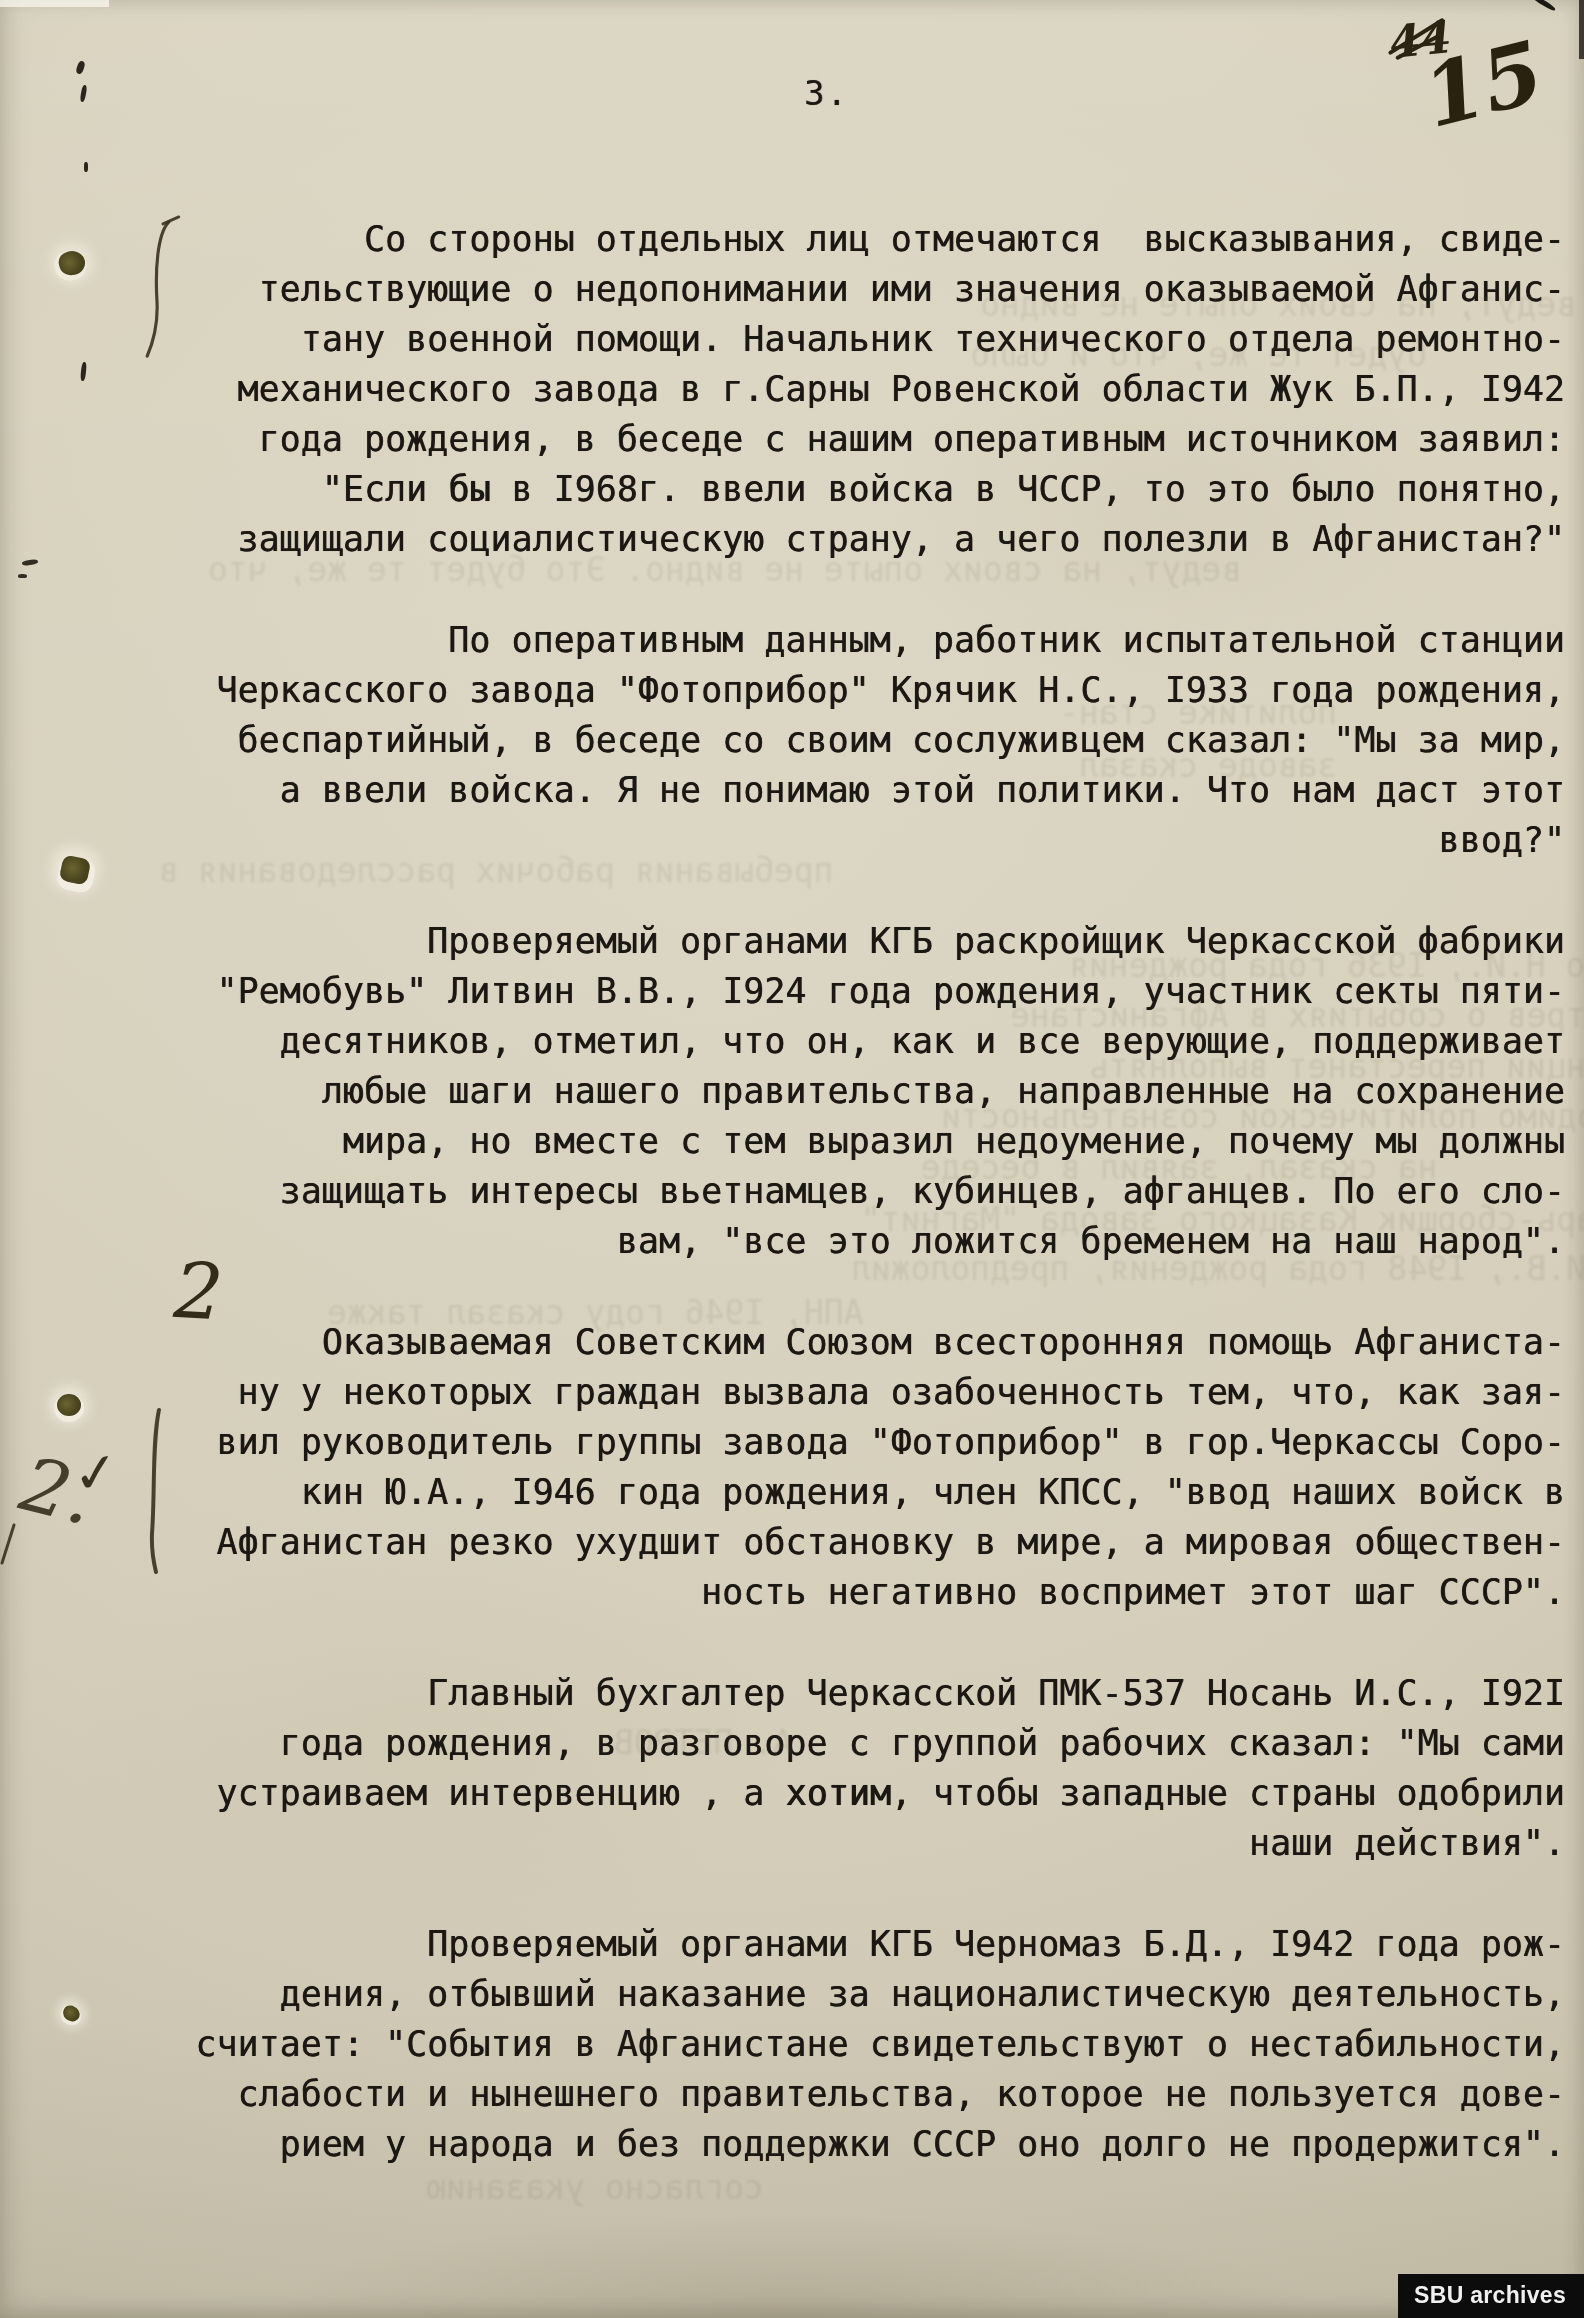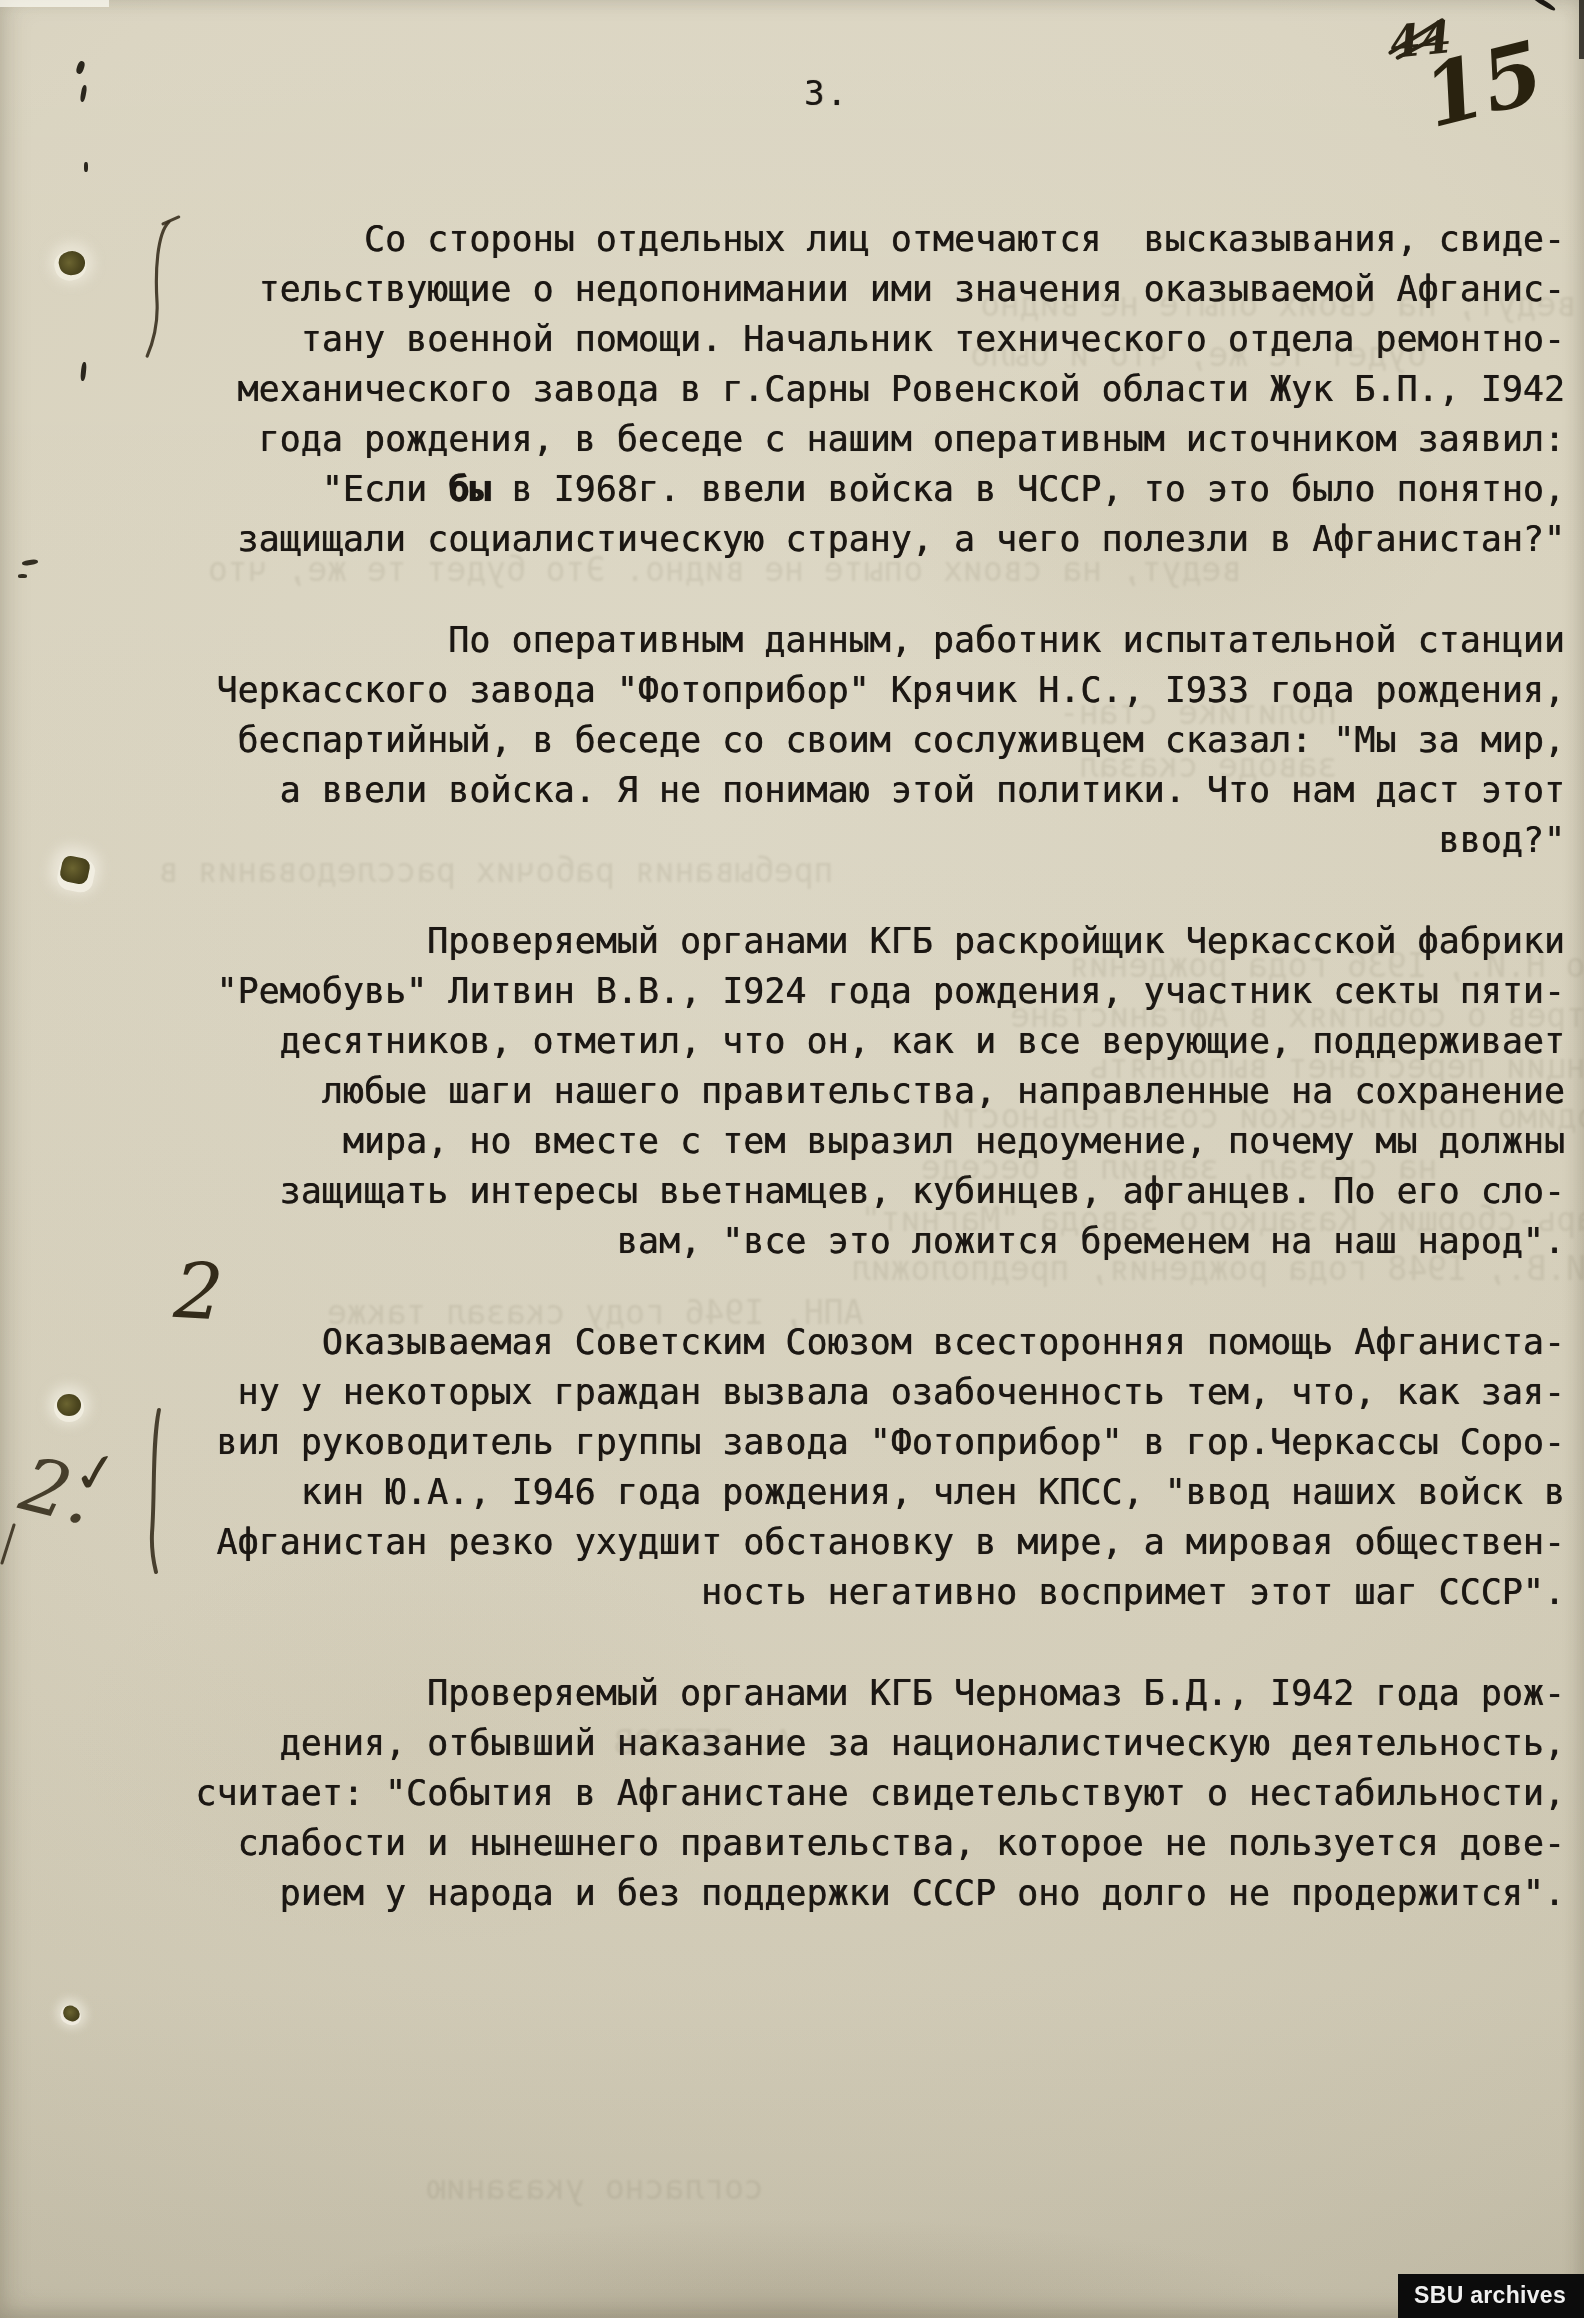--- a/index.html
+++ b/index.html
@@ -23,21 +23,21 @@
     box-shadow: inset 0 -8px 22px rgba(80,70,48,0.18), inset 10px 0 24px rgba(80,70,48,0.10), inset -6px 0 16px rgba(80,70,48,0.08);
   }
   .corner-light{position:absolute;left:0;top:0;width:109px;height:7px;background:rgba(250,248,240,0.75);}
 
   .page-number{position:absolute;left:804px;top:73px;font-size:34px;letter-spacing:2px;
     text-shadow:0.4px 0.4px 0.8px rgba(27,23,19,0.6);}
 
   .doc-text{position:absolute;left:120px;top:210px;width:1445px;font-size:35px;line-height:50px;}
   .para{white-space:pre-wrap;margin:4px 0 51px 0;
     text-shadow:0.4px 0 0.4px rgba(27,23,19,0.8), -0.2px 0.4px 0.7px rgba(27,23,19,0.35);text-align:right;}
-  .para strong{font-weight:bold;
+  .para strong{font-weight:normal;
     text-shadow:0.9px 0 0 #1b1713, 0.4px 0.4px 0.8px rgba(27,23,19,0.7);}
 
   .hw{position:absolute;font-family:"DejaVu Serif", serif;font-style:italic;color:#2f2817;}
   .hw44-wrap{position:absolute;left:1390px;top:14px;transform:rotate(-6deg);}
   .hw44{font-family:"DejaVu Serif",serif;font-style:italic;font-weight:bold;font-size:44px;color:#2b2414;}
   .strike{position:absolute;background:#2b2414;height:3.5px;border-radius:2px;}
   .strike.s1{left:-6px;top:20px;width:65px;transform:rotate(-26deg);}
   .strike.s2{left:2px;top:30px;width:53px;transform:rotate(-22deg);}
   .hw15{left:1424px;top:34px;font-size:85px;font-weight:bold;transform:rotate(-14deg);color:#29220f;}
   .hw2-margin{left:174px;top:1247px;font-size:77px;transform:rotate(3deg);color:#332b1a;}
@@ -109,20 +109,24 @@
 любые шаги нашего правительства, направленные на сохранение
 мира, но вместе с тем выразил недоумение, почему мы должны
 защищать интересы вьетнамцев, кубинцев, афганцев. По его сло-
 вам, "все это ложится бременем на наш народ".</div>
       <div class="para">        Оказываемая Советским Союзом всесторонняя помощь Афганиста-
 ну у некоторых граждан вызвала озабоченность тем, что, как зая-
 вил руководитель группы завода "Фотоприбор" в гор.Черкассы Соро-
 кин Ю.А., I946 года рождения, член КПСС, "ввод наших войск в
 Афганистан резко ухудшит обстановку в мире, а мировая обществен-
 ность негативно воспримет этот шаг СССР".</div>
+      <div class="para">        Главный бухгалтер Черкасской ПМК-537 Носань И.С., I92I
+года рождения, в разговоре с группой рабочих сказал: "Мы сами
+устраиваем интервенцию , а <strong>хотим</strong>, чтобы западные страны одобрили
+наши действия".</div>
       <div class="para">        Проверяемый органами КГБ Черномаз Б.Д., I942 года рож-
 дения, отбывший наказание за националистическую деятельность,
 считает: "События в Афганистане свидетельствуют о нестабильности,
 слабости и нынешнего правительства, которое не пользуется дове-
 рием у народа и без поддержки СССР оно долго не продержится".</div>
     </div>
 
   <div class="hw hw2-margin">2</div>
   <div class="hw hw2-left">2.</div>
   <div class="hw hw-check">✓</div>

